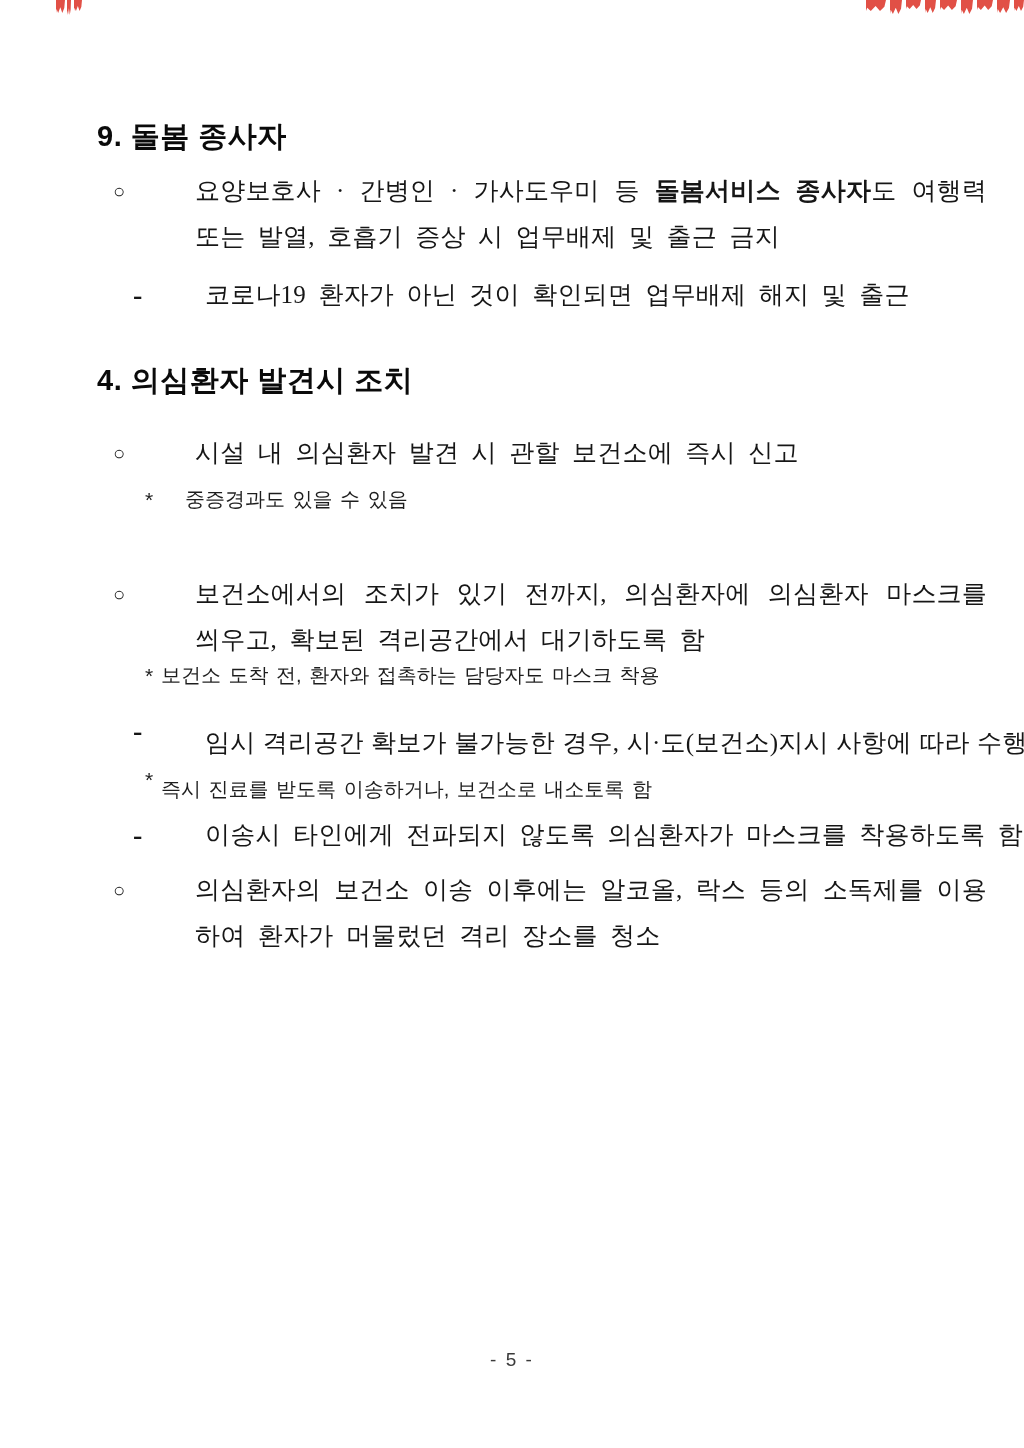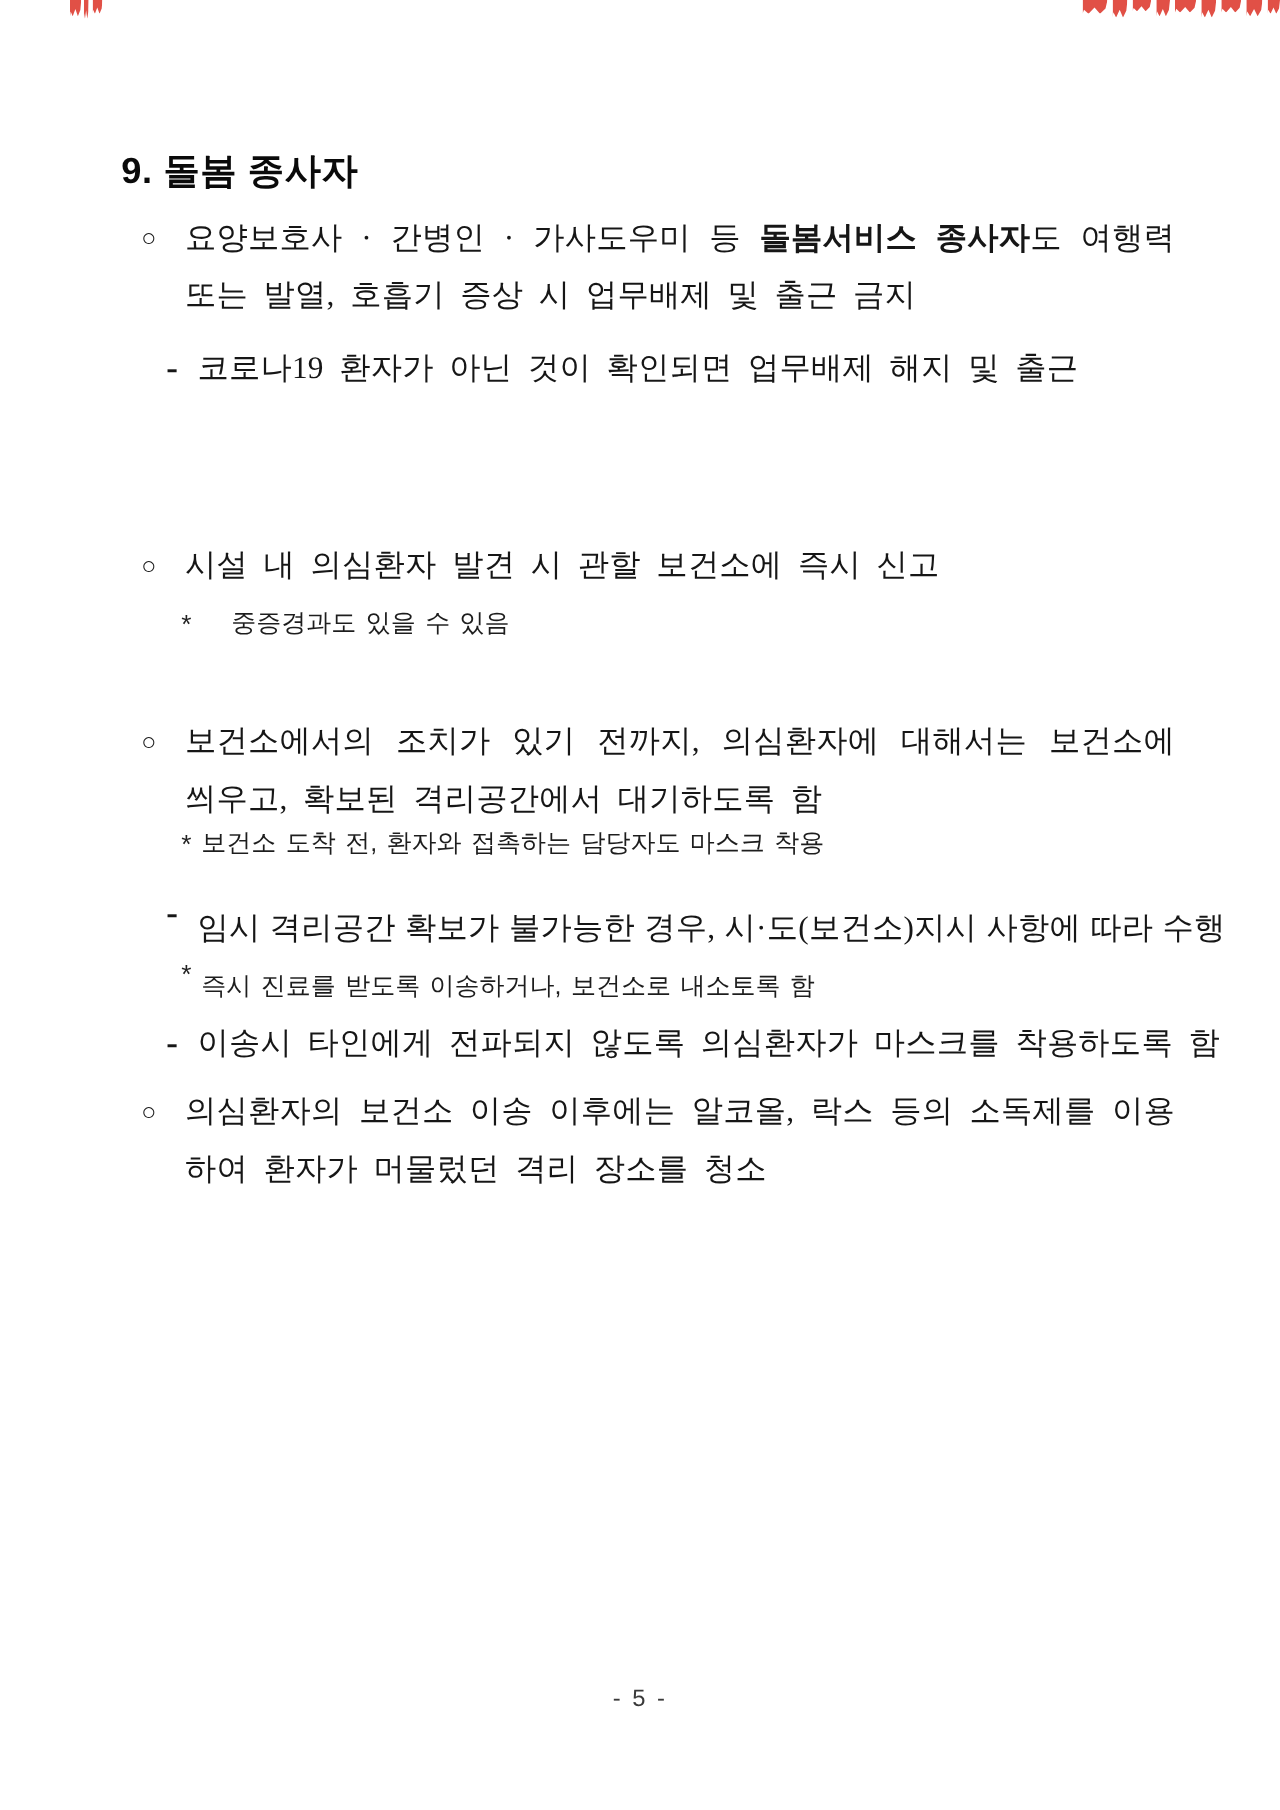--- a/index.html
+++ b/index.html
@@ -29,20 +29,21 @@
     white-space:nowrap;
   }
   
   .body-block{
     position:absolute;
     font-size:25px;
     line-height:46px;
     letter-spacing:.2px;
     word-spacing:1px;
     color:#161616;
+    margin-left:47px;
   }
   .body-block .line{min-height:46px;}
   .just{
     width:792px;
     text-align:justify;
     text-align-last:justify;
     word-spacing:0;
   }
   .wide{word-spacing:6px;}
   .nowrapline{white-space:nowrap;}
@@ -105,34 +106,35 @@
   <div class="body-block" style="left:148px;top:168px;">
     <div class="line just"><span>요양보호사 · 간병인 · 가사도우미 등 </span><span class="b">돌봄서비스 종사자</span><span>도 여행력</span></div>
     <div class="line wide nowrapline">또는 발열, 호흡기 증상 시 업무배제 및 출근 금지</div>
   </div>
 
   <span class="marker dash-marker" style="left:133px;top:281px;">-</span>
   <div class="body-block" style="left:158px;top:272px;">
     <div class="line wide nowrapline">코로나19 환자가 아닌 것이 확인되면 업무배제 해지 및 출근</div>
   </div>
 
+  <div class="heading" style="left:97px;top:361px;">4. 의심환자 발견시 조치</div>
 
   <span class="marker circle-marker" style="left:113px;top:443px;">○</span>
   <div class="body-block" style="left:148px;top:430px;">
     <div class="line wide nowrapline">시설 내 의심환자 발견 시 관할 보건소에 즉시 신고</div>
   </div>
 
   <span class="marker star-marker" style="left:145px;top:489px;">*</span>
   <div class="note-block" style="left:161px;top:484px;width:790px;">
     <div class="line note-wrap">중증경과도 있을 수 있음</div>
   </div>
 
   <span class="marker circle-marker" style="left:113px;top:584px;">○</span>
   <div class="body-block" style="left:148px;top:571px;">
-    <div class="line just">보건소에서의 조치가 있기 전까지, 의심환자에 대해서는 보건소에</div>
+    <div class="line just">보건소에서의 조치가 있기 전까지, 의심환자에 의심환자 마스크를</div>
     <div class="line wide nowrapline">씌우고, 확보된 격리공간에서 대기하도록 함</div>
   </div>
 
   <span class="marker star-marker" style="left:145px;top:665px;">*</span>
   <div class="note-block" style="left:161px;top:660px;width:790px;">
     <div class="line nowrapline">보건소 도착 전, 환자와 접촉하는 담당자도 마스크 착용</div>
   </div>
 
   <span class="marker dash-marker" style="left:133px;top:717px;">-</span>
   <div class="body-block" style="left:158px;top:720px;">

